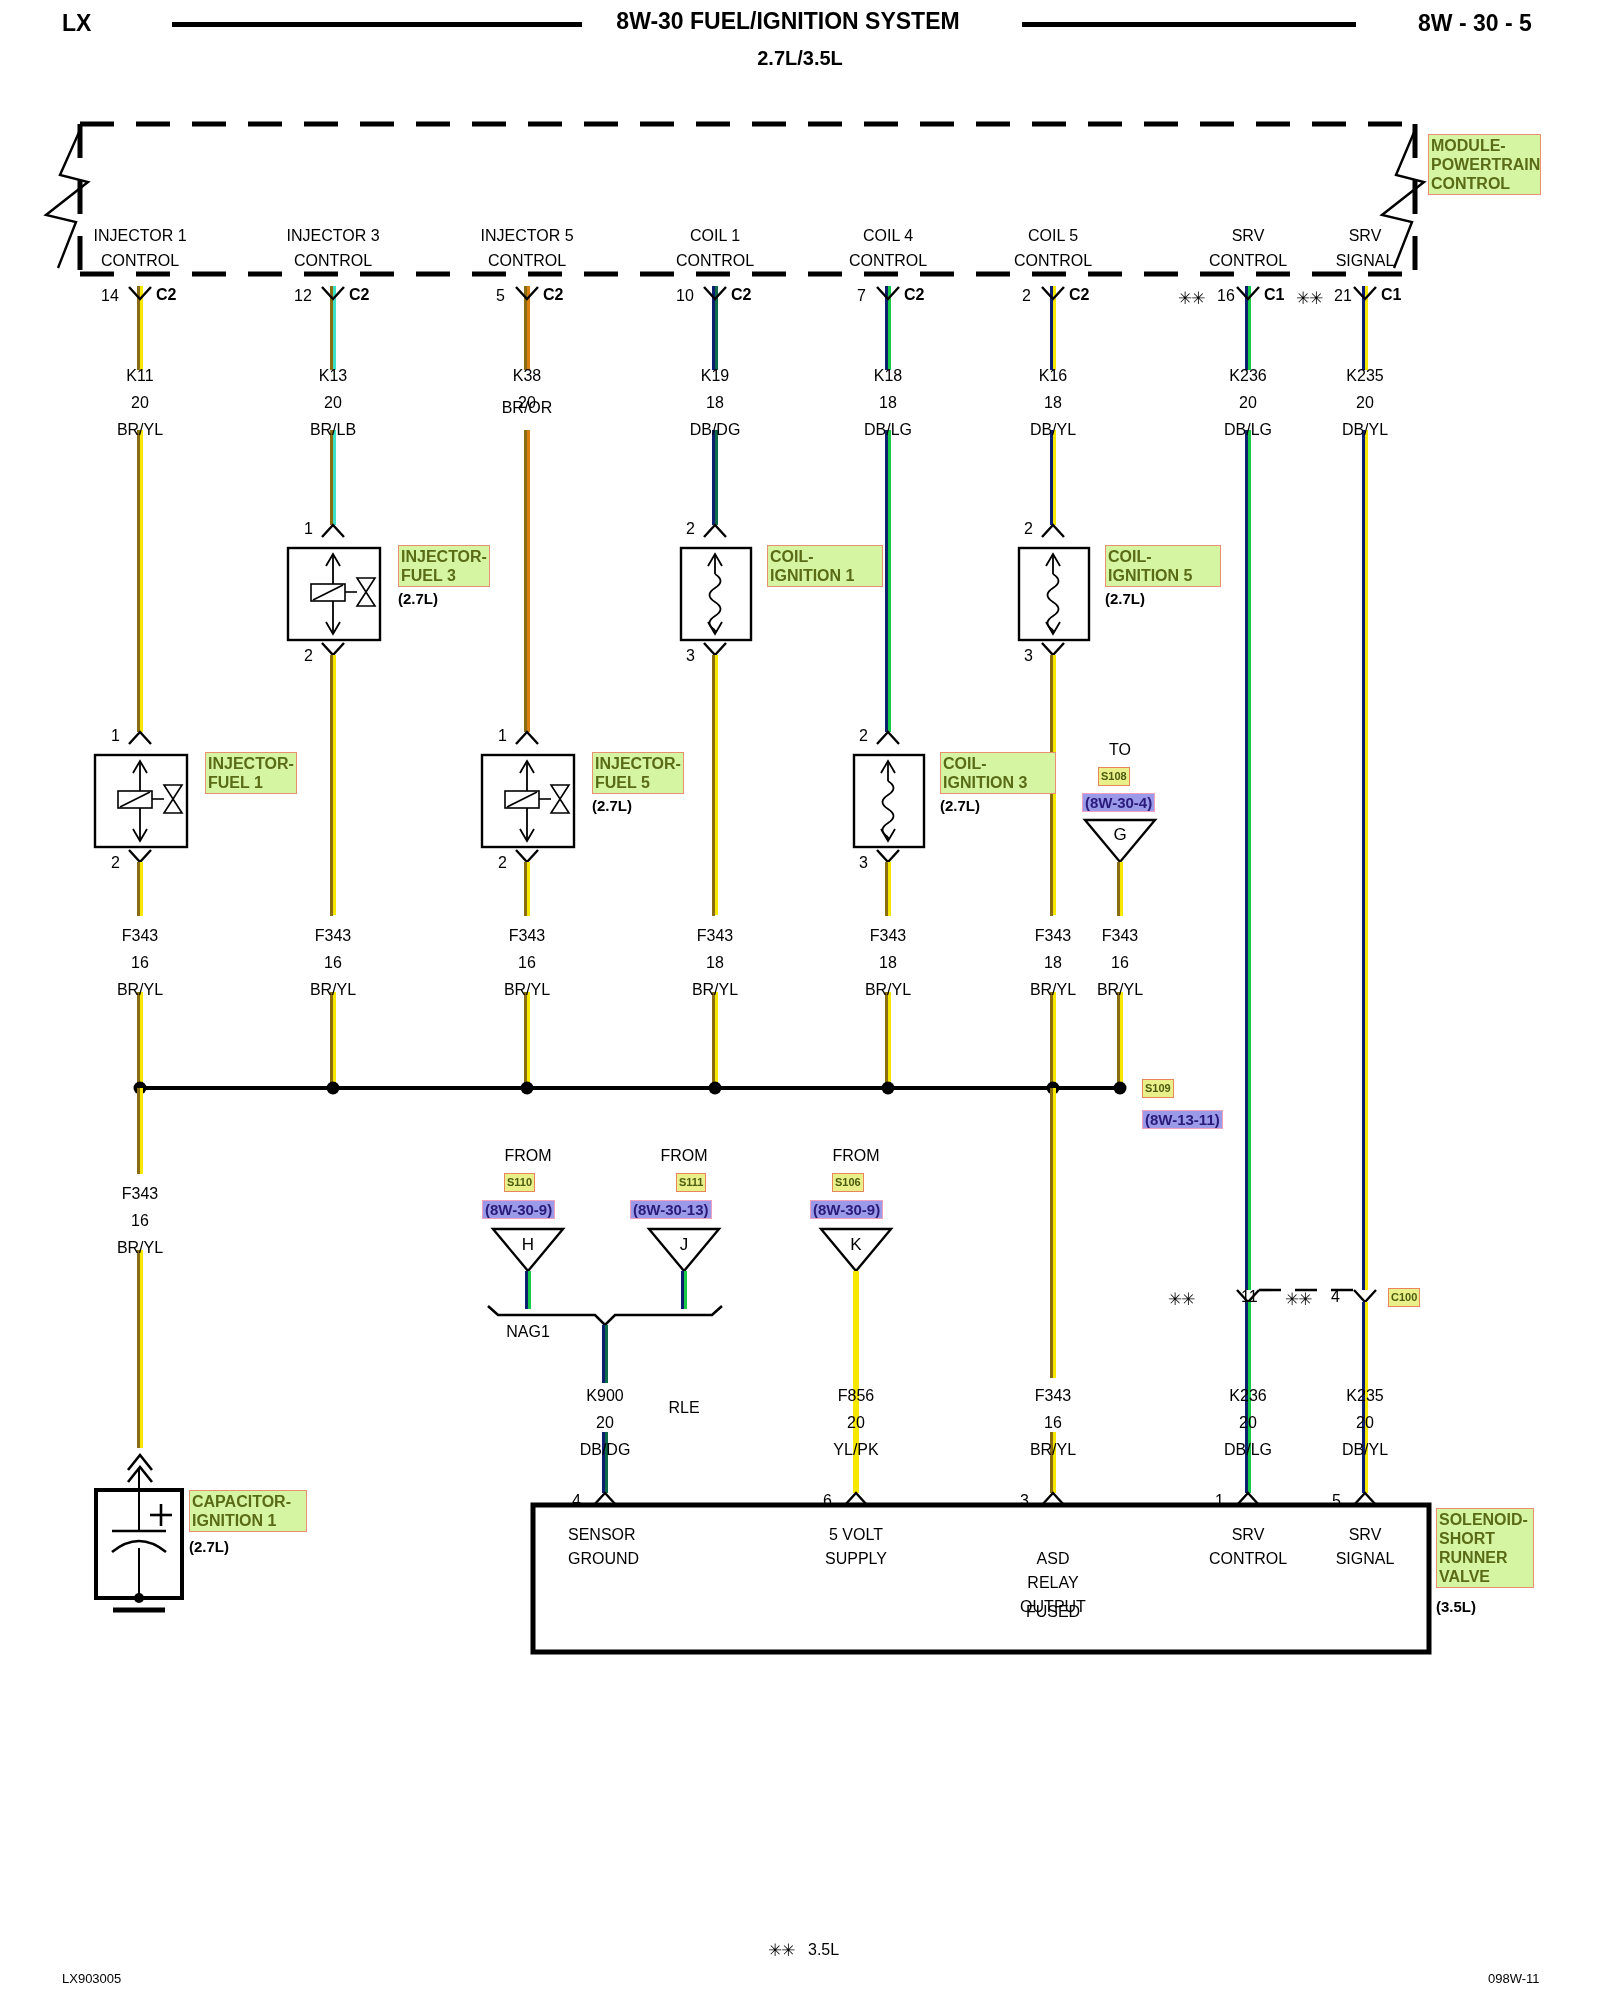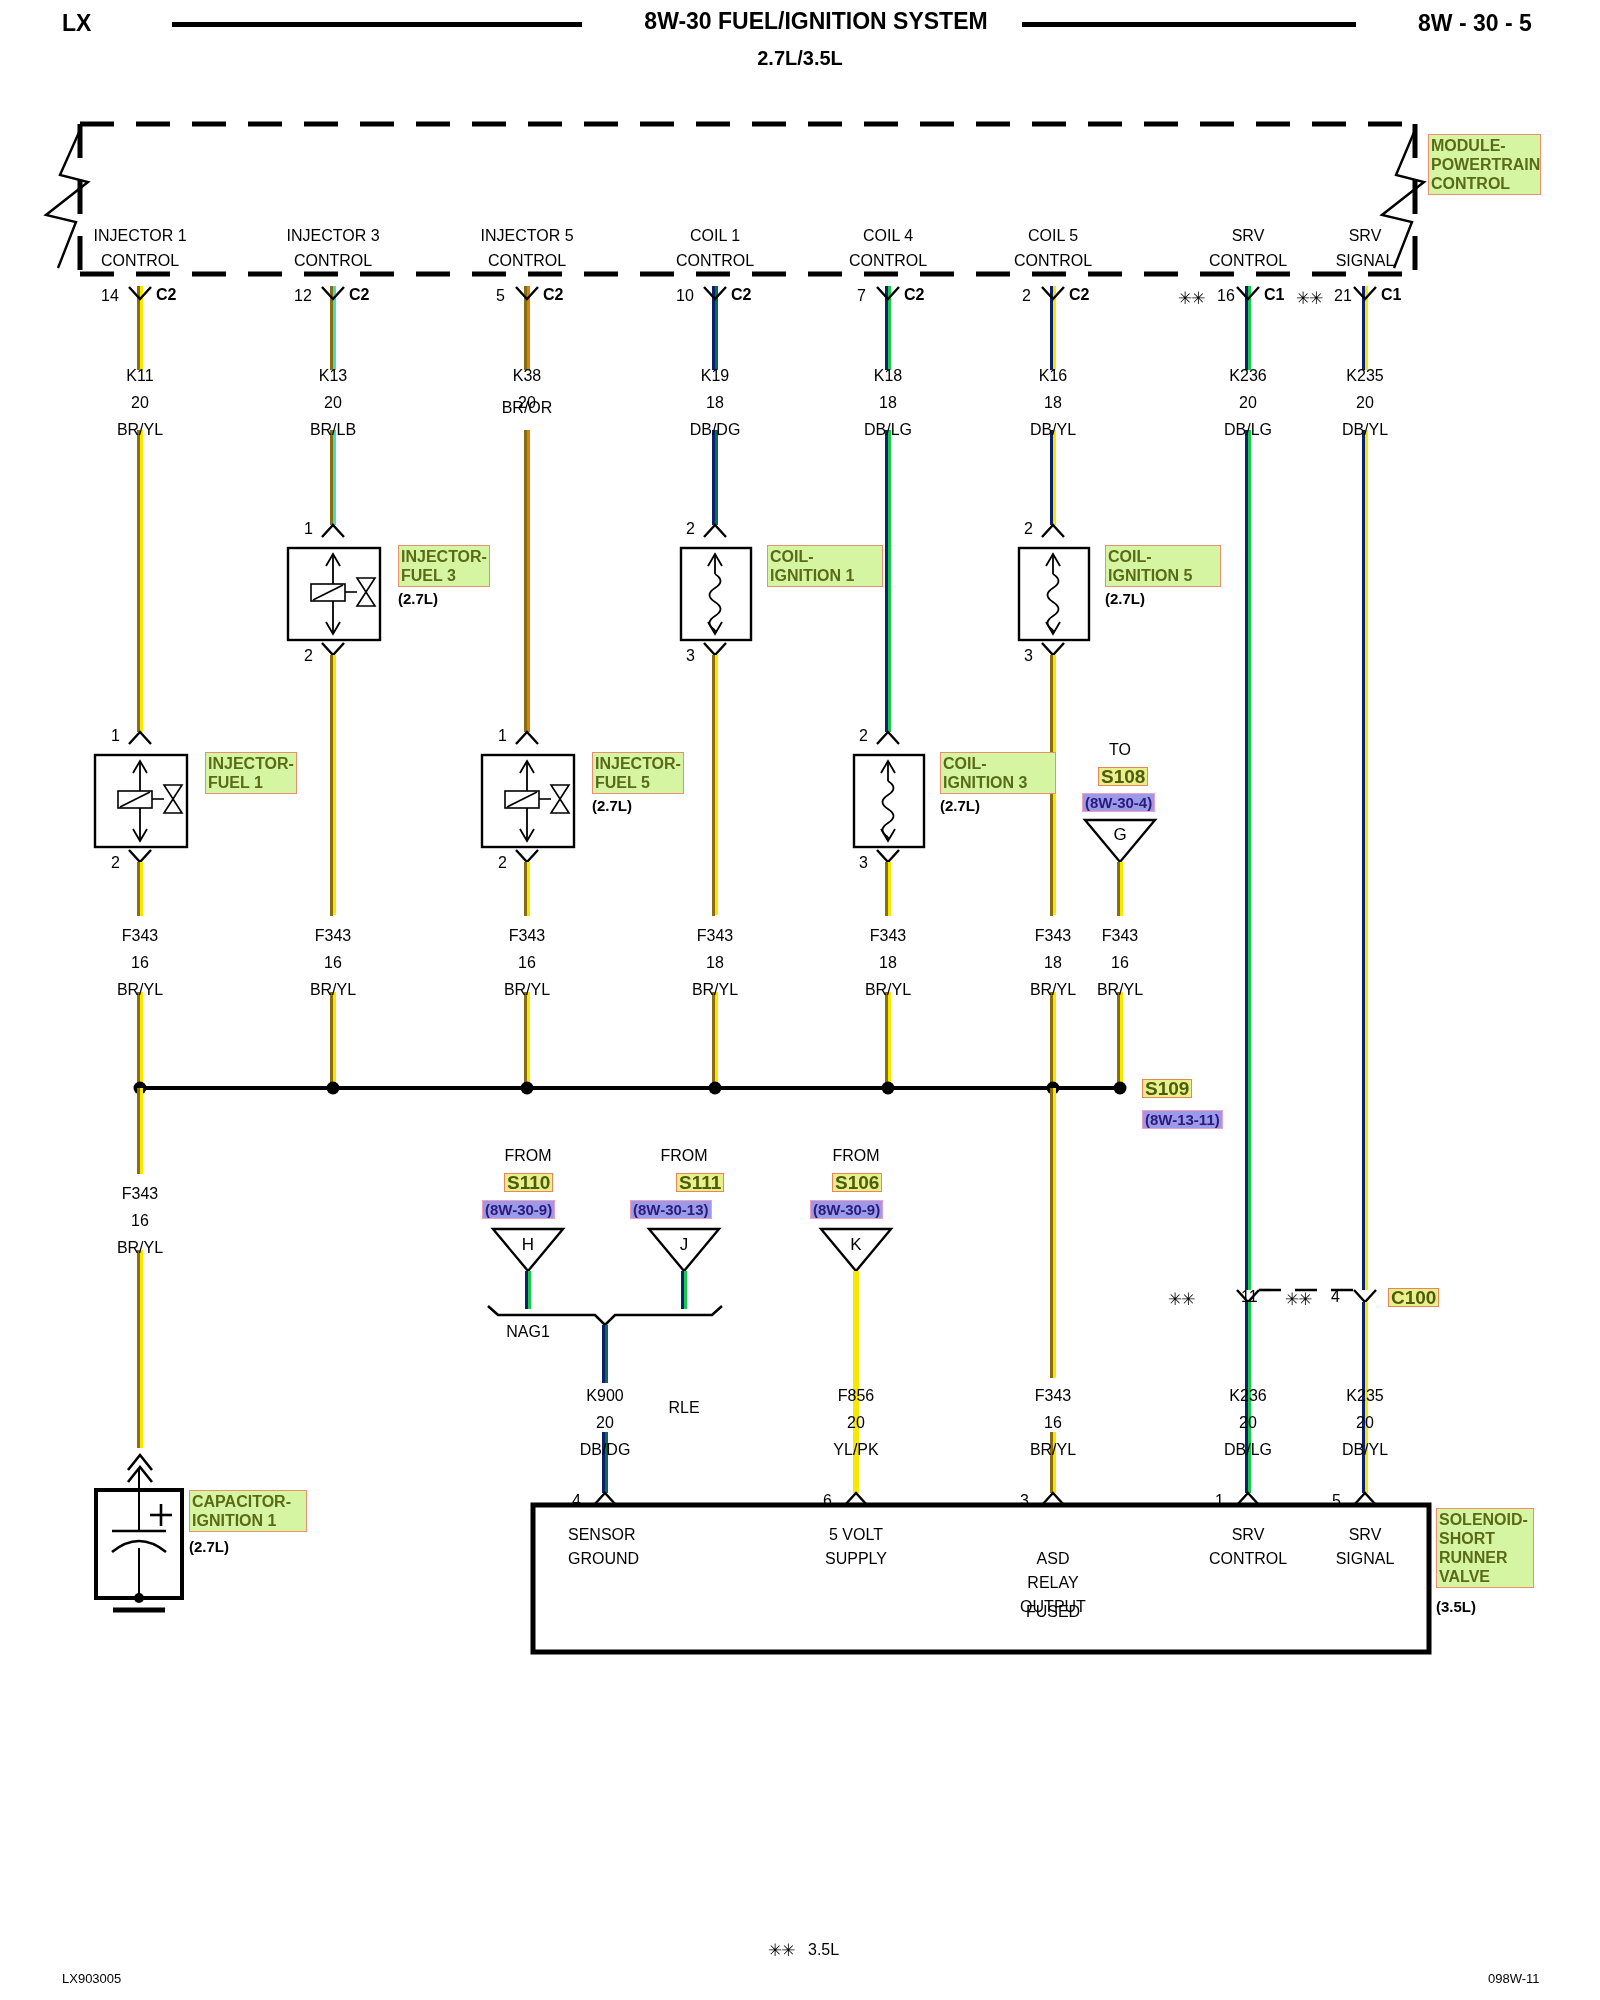--- a/index.html
+++ b/index.html
@@ -8,35 +8,35 @@
   .t{position:absolute;white-space:nowrap;font-size:16px;line-height:1;}
   .tc{position:absolute;white-space:nowrap;font-size:16px;line-height:1;transform:translateX(-50%);}
   .b{font-weight:bold;}
   .hdr{font-size:23px;font-weight:bold;}
   .hdr2{font-size:20px;font-weight:bold;}
   .foot{font-size:13px;}
   .rule{position:absolute;background:#000;height:5px;}
   .grnlbl{position:absolute;background:#d6f5a3;border:1px solid #e89070;color:#5a6b16;
           font-weight:bold;font-size:16px;line-height:19px;padding:1px 2px;box-sizing:border-box;}
   .splice{position:absolute;background:#e9f08a;border:1px solid #e8855a;color:#4d5c10;
-          font-weight:bold;font-size:19px;line-height:17px;padding:0 2px;}
+          font-weight:bold;font-size:11px;line-height:17px;padding:0 2px;}
   .pageref{position:absolute;background:#9a9ae8;border:1px solid #f0a0c0;color:#2a1a7a;
            font-weight:bold;font-size:15px;line-height:17px;padding:0 2px;}
   .paren{position:absolute;font-weight:bold;font-size:15px;white-space:nowrap;}
   svg{position:absolute;left:0;top:0;overflow:visible;}
   .ast{position:absolute;font-size:17px;letter-spacing:-1px;white-space:nowrap;}
 </style>
 </head>
 <body>
 
 <div id="sheet">
 
   <div class="t hdr" style="left:62px;top:12px;">LX</div>
   <div class="rule" style="left:172px;top:22px;width:410px;"></div>
-  <div class="tc hdr" style="left:816px;top:10px;">8W-30 FUEL/IGNITION SYSTEM</div>
+  <div class="tc hdr" style="left:788px;top:10px;">8W-30 FUEL/IGNITION SYSTEM</div>
   <div class="rule" style="left:1022px;top:22px;width:334px;"></div>
   <div class="t hdr" style="left:1418px;top:12px;">8W - 30 - 5</div>
   <div class="tc hdr2" style="left:800px;top:48px;">2.7L/3.5L</div>
 
   <svg width="1600" height="2000">
     <defs>
       <g id="conn-down">
           <path d="M -11 0 L 0 12 L 11 0" fill="none" stroke="#000" stroke-width="2.2"></path>
         </g>
       <g id="conn-up">

